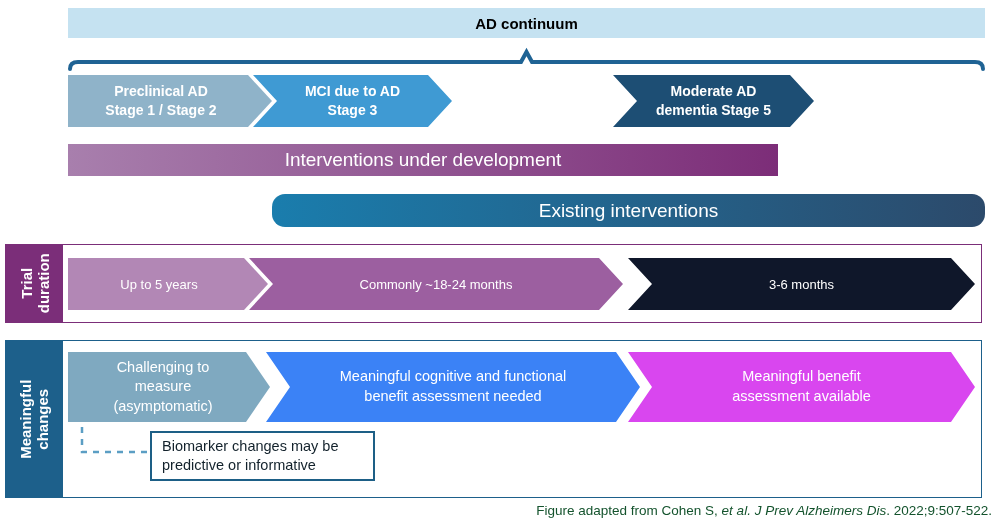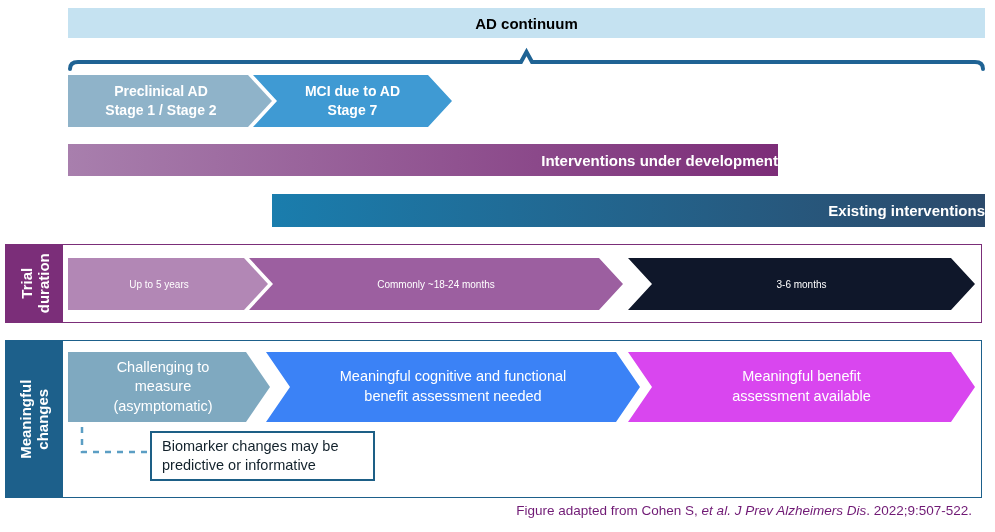--- a/index.html
+++ b/index.html
@@ -17,43 +17,43 @@
   
   .chev{
     display:flex;align-items:center;justify-content:center;text-align:center;
     color:#fff;white-space:pre-line;box-sizing:border-box;
   }
   .chev.first{clip-path:polygon(0 0,calc(100% - 24px) 0,100% 50%,calc(100% - 24px) 100%,0 100%);padding-right:18px;}
   .chev.mid{clip-path:polygon(0 0,calc(100% - 24px) 0,100% 50%,calc(100% - 24px) 100%,0 100%,24px 50%);}
   .stage{top:75px;height:52px;font-size:14px;font-weight:600;line-height:1.35;}
   
   .int-bar{
-    display:flex;align-items:center;justify-content:flex-end;
-    color:#fff;font-size:15px;font-weight:700;
+    display:flex;align-items:center;justify-content:center;
+    color:#fff;font-size:19px;font-weight:400;
   }
   .bar-dev{left:68px;top:144px;width:710px;height:32px;}
   .bar-exist{left:272px;top:194px;width:713px;height:33px;}
   
   .panel{box-sizing:border-box;background:#fff;border:1.5px solid transparent;}
   .panel-trial{left:5px;top:244px;width:977px;height:79px;}
   .panel-meaning{left:5px;top:340px;width:977px;height:158px;}
   .side-block{position:absolute;left:0;top:0;bottom:0;width:57px;display:flex;align-items:center;justify-content:center;}
   .side-label{transform:rotate(-90deg);color:#fff;font-size:15px;font-weight:700;
     white-space:pre-line;text-align:center;line-height:1.15;}
-  .trial-chev{top:258px;height:52px;font-size:10px;font-weight:400;}
+  .trial-chev{top:258px;height:52px;font-size:13px;font-weight:400;}
   .mean-chev{top:352px;height:70px;font-size:14.5px;font-weight:400;line-height:1.35;}
   
   .callout{
     left:150px;top:431px;width:225px;height:50px;box-sizing:border-box;
     border:2.5px solid transparent;background:#fff;display:flex;align-items:center;
     padding:2px 10px;font-size:14.5px;line-height:1.3;color:#13222c;white-space:pre-line;
   }
   
   .footer{
-    right:23px;top:503px;font-size:13.5px;color:#701a75;white-space:nowrap;
+    right:3px;top:503px;font-size:13.5px;color:#14532d;white-space:nowrap;
   }
   .footer .it{font-style:italic;}
   svg{display:block;}
 </style>
 </head>
 <body>
 
 <div id="canvas">
 
   <div class="abs top-bar" style="background: rgb(197, 226, 241);">
@@ -63,27 +63,31 @@
   <svg class="abs" style="left:0;top:0;" width="995" height="75" viewBox="0 0 995 75">
     <path d="M 70 69 Q 70 62 78 62 L 521 62 L 526.5 52 L 532 62 L 975 62 Q 983 62 983 69" fill="none" stroke-width="4" stroke-linecap="round" style="stroke: rgb(31, 99, 148);"></path>
   </svg>
 
   <div class="abs chev first stage" style="left: 68px; width: 204px; background: rgb(143, 179, 201);">
     <span>Preclinical AD
 Stage 1 / Stage 2</span>
   </div>
   <div class="abs chev mid stage" style="left: 253px; width: 199px; background: rgb(63, 154, 211);">
     <span>MCI due to AD
-Stage 7</span>
+Stage 3</span>
+  </div>
+  <div class="abs chev mid stage" style="left: 613px; width: 201px; background: rgb(29, 78, 116);">
+    <span>Moderate AD
+dementia Stage 5</span>
   </div>
 
   <div class="abs int-bar bar-dev" style="background: linear-gradient(90deg, rgb(168, 127, 173), rgb(124, 45, 120));">
     <span>Interventions under development</span>
   </div>
-  <div class="abs int-bar bar-exist" style="background: linear-gradient(90deg, rgb(26, 125, 173), rgb(44, 74, 107));">
+  <div class="abs int-bar bar-exist" style="background: linear-gradient(90deg, rgb(26, 125, 173), rgb(44, 74, 107)); border-radius: 13px;">
     <span>Existing interventions</span>
   </div>
 
   <div class="abs panel panel-trial" style="border-color: rgb(123, 46, 121);">
     <div class="side-block" style="background: rgb(123, 46, 121);">
       <span class="side-label">Trial
 duration</span>
     </div>
   </div>
   <div class="abs chev first trial-chev" style="left: 68px; width: 200px; background: rgb(178, 135, 181);">

